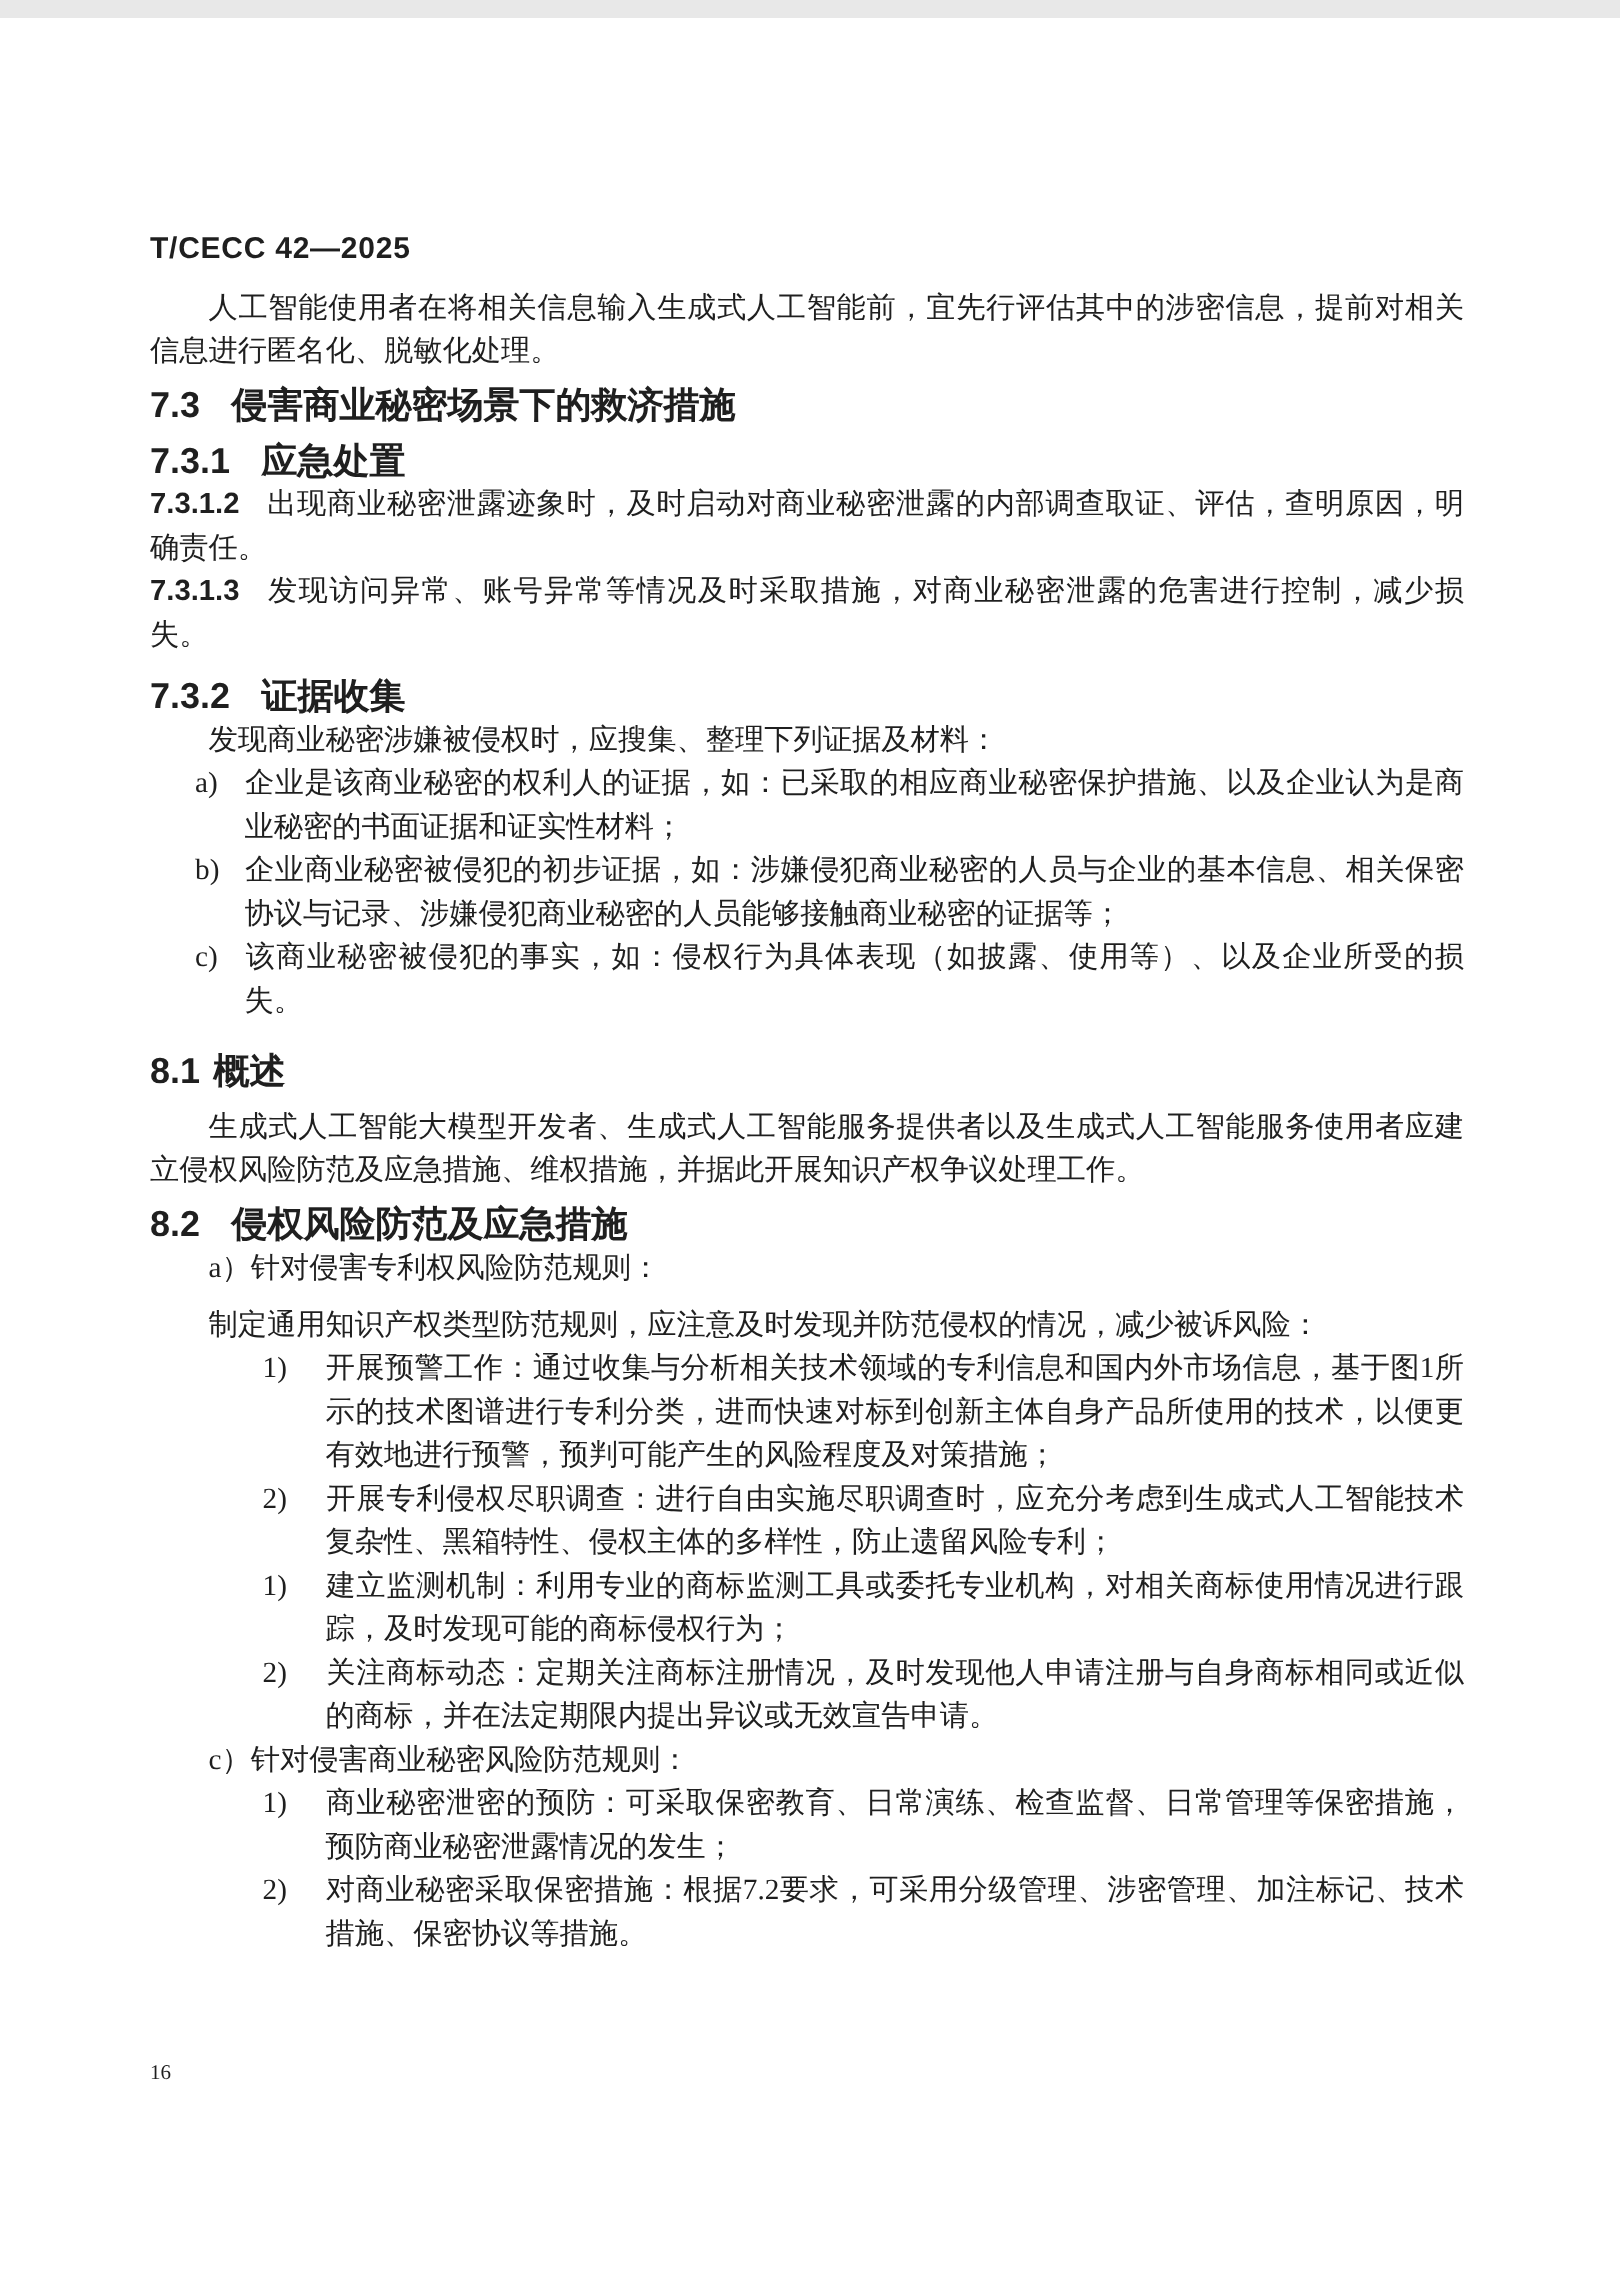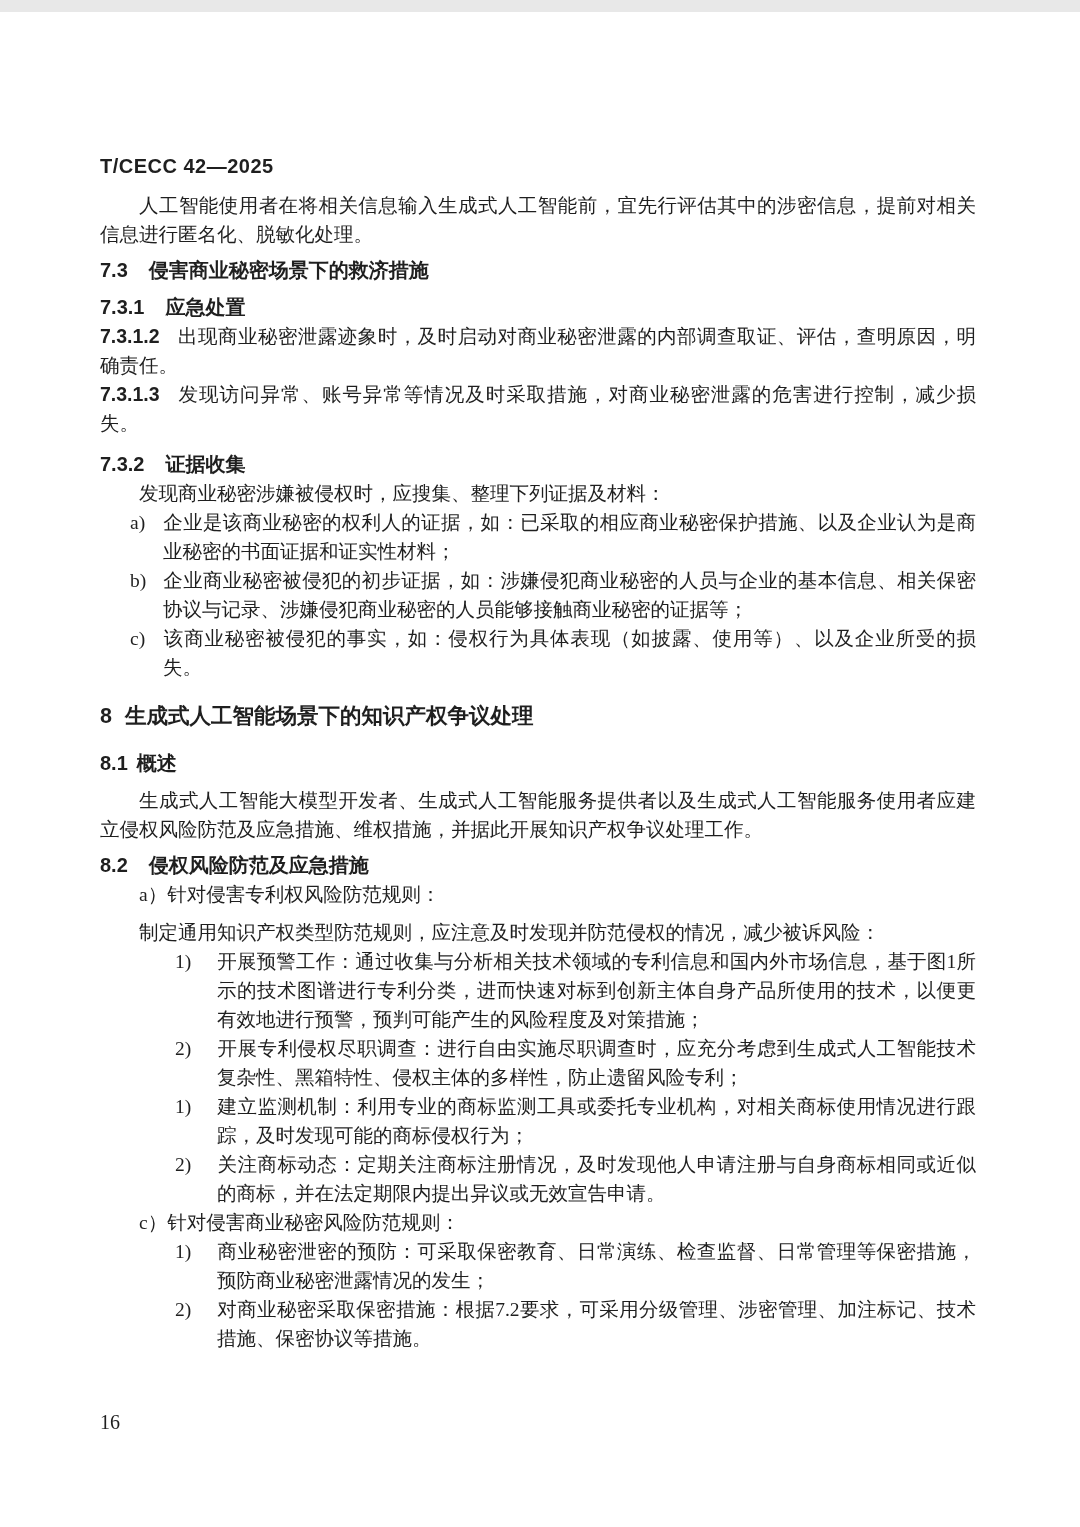--- a/index.html
+++ b/index.html
@@ -18,21 +18,21 @@
   }
   .page p { margin:0; text-align:justify; }
   .running-header {
     font-family:"Liberation Sans","DejaVu Sans",sans-serif;
     font-weight:600; font-size:20px; line-height:29px;
     letter-spacing:0.5px;
   }
   
   .heading {
     font-family:"Liberation Sans","DejaVu Sans",sans-serif;
-    font-weight:bold; font-size:20px; line-height:29px;
+    font-weight:bold; font-size:24px; line-height:29px;
     text-align:left !important;
   }
   .heading.h1 { font-size:21.5px; }
   .h-num { display:inline-block; }
   .gap21 .h-num { margin-right:21px; }
   .gap13 .h-num { margin-right:13px; }
   .gap9  .h-num { margin-right:9px; }
   
   .c-num {
     font-family:"Liberation Sans","DejaVu Sans",sans-serif;
@@ -51,22 +51,22 @@
   .mt-731   { margin-top:8px  !important; }
   .mt-7311  { margin-top:6px  !important; }
   .mt-732   { margin-top:12px !important; }
   .mt-8     { margin-top:20px !important; }
   .mt-81    { margin-top:18px !important; }
   .mt-p81   { margin-top:8px  !important; }
   .mt-82    { margin-top:7px  !important; }
   .mt-821   { margin-top:8px  !important; }
   .mt-p821  { margin-top:9px  !important; }
   .page-num {
-    position:absolute; left:100px; top:1396px;
-    font-size:20px; line-height:29px;
+    position:absolute; left:100px; top:1356px;
+    font-size:14px; line-height:29px;
   }
 </style>
 </head>
 <body>
 
 <div class="page">
 
   <div class="running-header">T/CECC 42—2025</div>
 
   <p class="indent mt-intro">人工智能使用者在将相关信息输入生成式人工智能前，宜先行评估其中的涉密信息，提前对相关信息进行匿名化、脱敏化处理。</p>
@@ -81,21 +81,20 @@
   <p><span class="c-num">7.3.1.3</span><span>发现访问异常、账号异常等情况及时采取措施，对商业秘密泄露的危害进行控制，减少损失。</span></p>
 
   <p class="heading gap21 mt-732"><span class="h-num">7.3.2</span><span>证据收集</span></p>
 
   <p class="indent">发现商业秘密涉嫌被侵权时，应搜集、整理下列证据及材料：</p>
 
   <p class="hang"><span class="hang-label">a)</span><span>企业是该商业秘密的权利人的证据，如：已采取的相应商业秘密保护措施、以及企业认为是商业秘密的书面证据和证实性材料；</span></p>
   <p class="hang"><span class="hang-label">b)</span><span>企业商业秘密被侵犯的初步证据，如：涉嫌侵犯商业秘密的人员与企业的基本信息、相关保密协议与记录、涉嫌侵犯商业秘密的人员能够接触商业秘密的证据等；</span></p>
   <p class="hang"><span class="hang-label">c)</span><span>该商业秘密被侵犯的事实，如：侵权行为具体表现（如披露、使用等）、以及企业所受的损失。</span></p>
 
-  <p class="heading h1 gap13 mt-8"><span class="h-num">8</span><span>生成式人工智能场景下的知识产权争议处理</span></p>
 
   <p class="heading gap9 mt-81"><span class="h-num">8.1</span><span>概述</span></p>
 
   <p class="indent mt-p81">生成式人工智能大模型开发者、生成式人工智能服务提供者以及生成式人工智能服务使用者应建立侵权风险防范及应急措施、维权措施，并据此开展知识产权争议处理工作。</p>
 
   <p class="heading gap21 mt-82"><span class="h-num">8.2</span><span>侵权风险防范及应急措施</span></p>
 
 
   <p class="indent"><span>a）</span><span>针对侵害专利权风险防范规则：</span></p>
 

